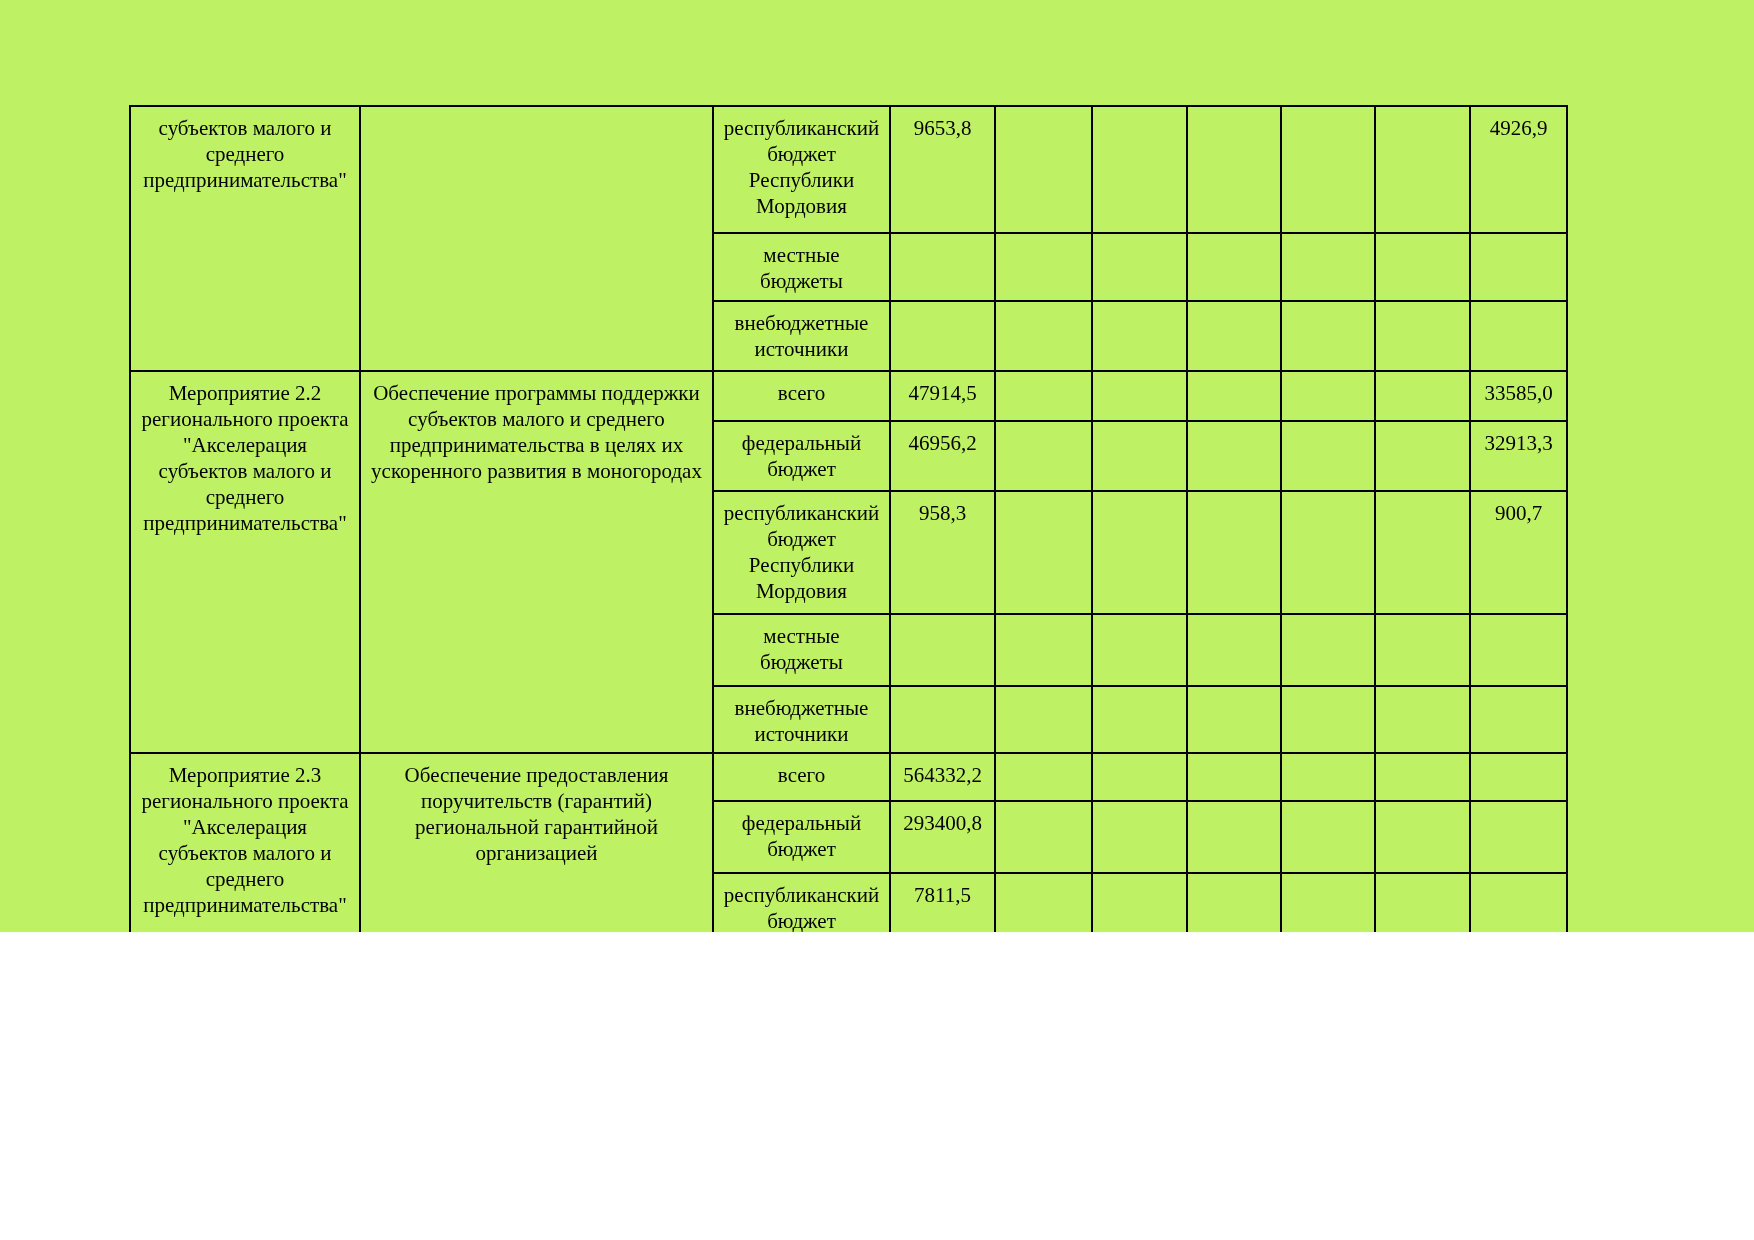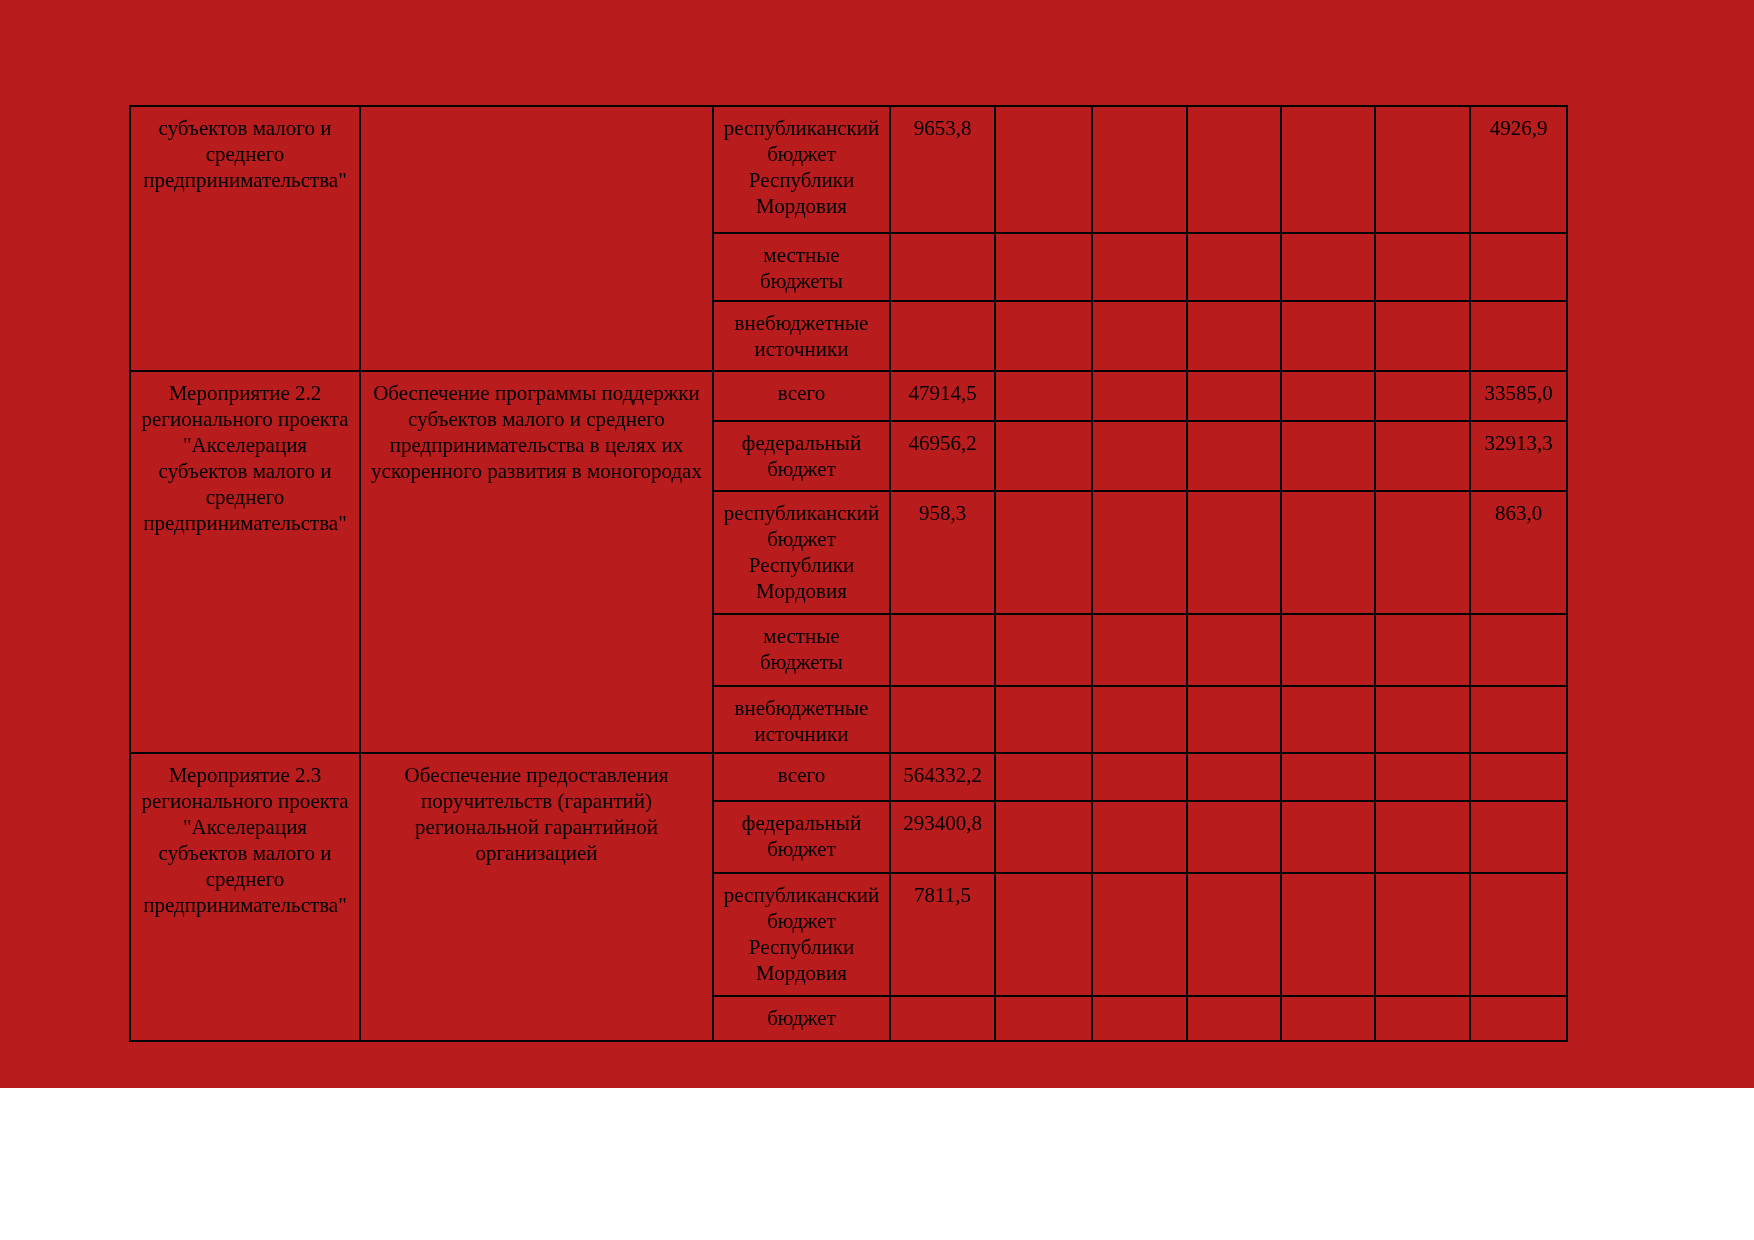--- a/index.html
+++ b/index.html
@@ -4,22 +4,22 @@
 <style>
   html, body { margin: 0; padding: 0; }
   body {
     width: 1754px; height: 1240px;
     background: #ffffff;
     color: #000000;
     font-family: "Liberation Serif", serif;
   }
   .page {
     position: relative;
-    width: 1754px; height: 1088px;
-    background: #b91c1c;
+    width: 1754px; height: 932px;
+    background: #bef264;
     overflow: hidden;
   }
   table.budget {
     position: absolute;
     left: 129px; top: 105px;
     width: 1437px;
     border-collapse: collapse;
     table-layout: fixed;
   }
   table.budget td {
@@ -112,21 +112,21 @@
       <td class="val">32913,3</td>
     </tr>
     <tr style="height:123px">
       <td class="src">республиканский бюджет Республики Мордовия</td>
       <td class="val">958,3</td>
       <td class="val"></td>
       <td class="val"></td>
       <td class="val"></td>
       <td class="val"></td>
       <td class="val"></td>
-      <td class="val">863,0</td>
+      <td class="val">900,7</td>
     </tr>
     <tr style="height:72px">
       <td class="src">местные бюджеты</td>
       <td class="val"></td>
       <td class="val"></td>
       <td class="val"></td>
       <td class="val"></td>
       <td class="val"></td>
       <td class="val"></td>
       <td class="val"></td>

